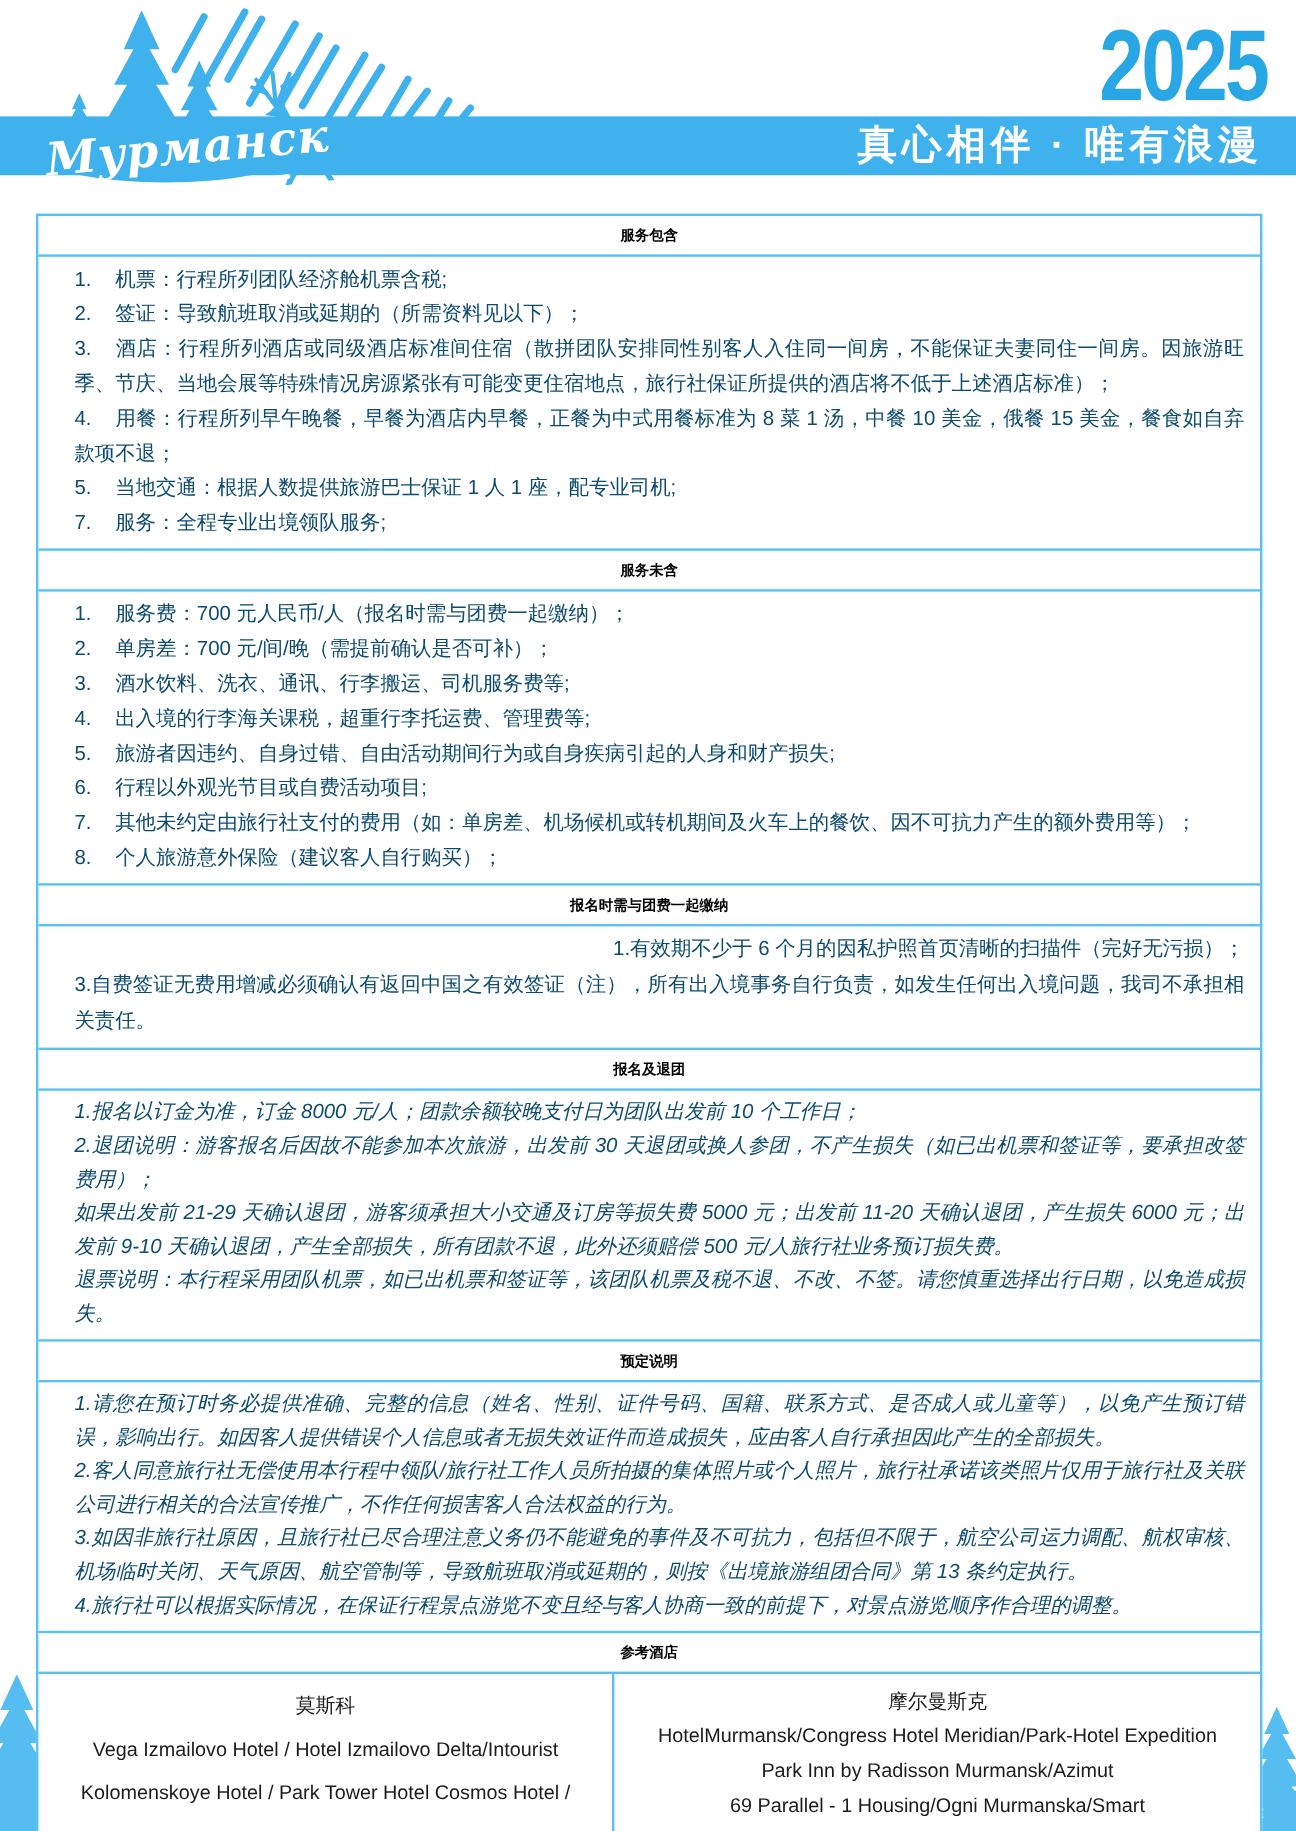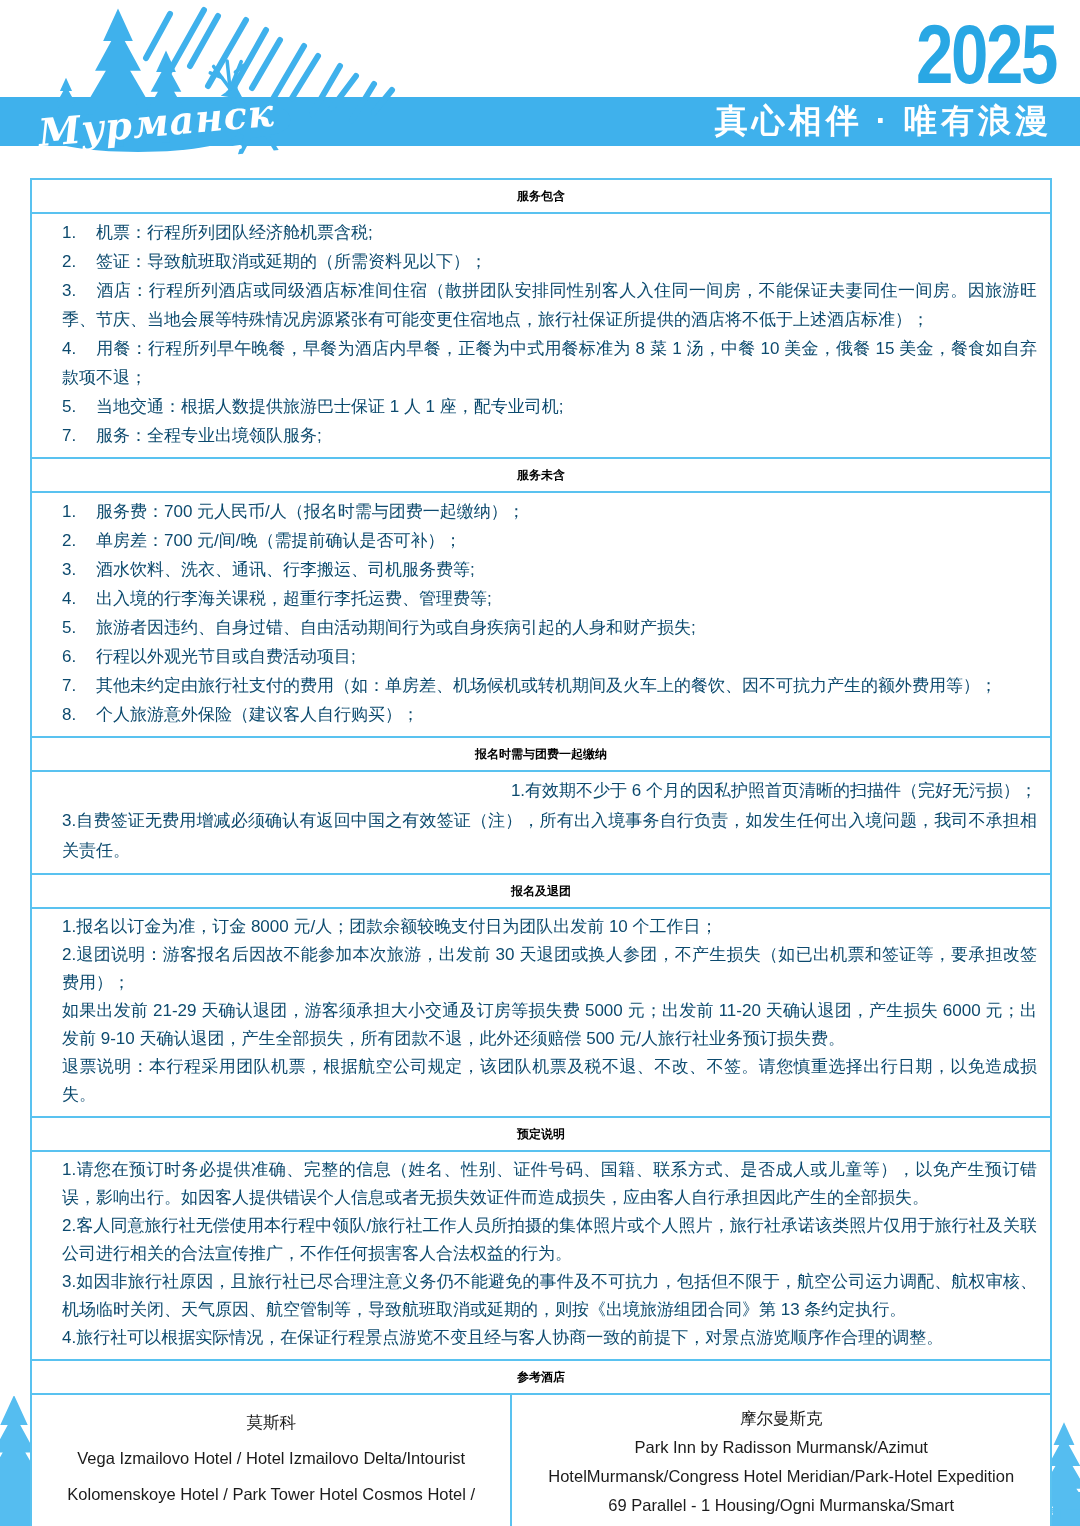--- a/index.html
+++ b/index.html
@@ -17,21 +17,21 @@
   .logo-script { position:absolute; top:100px; left:38px; font-family:"DejaVu Serif","Liberation Serif",serif;
                  font-style:italic; font-weight:bold; font-size:38px; color:#fff; transform:rotate(-5deg);
                  letter-spacing:1px; }
 
   
   .doc { position:absolute; top:178px; left:30px; width:1022px; background:#fff;
          border:2px solid #59c2f0; z-index:3; }
   .doc > div + div { border-top:2px solid #59c2f0; }
   .sec-title { text-align:center; font-size:12px; font-weight:700; color:#000; line-height:32px; }
   .sec-body { padding:4px 13px 7px 30px; font-size:17px; line-height:29px; color:#0c4a6e; text-align:justify; }
-  .sec-body.tight { line-height:28px; }
+  .sec-body.tight { line-height:28px;font-style:italic; }
   .li .n { display:inline-block; width:34px; }
   .centerline { text-align:right; }
   .hotels { display:flex; }
   .hcell { width:47%; text-align:center; padding:9px 4px; font-size:16.5px; color:#1b1b1b; }
   .hcell .hline { white-space:nowrap; }
   .hcell.left { line-height:36px; }
   .hcell.right { width:53%; border-left:2px solid #59c2f0; line-height:29px; }
 
   
   .footer-svg { position:absolute; left:0; bottom:0; z-index:1; }
@@ -122,43 +122,43 @@
     <div class="sec-body" style="line-height:30px">
       <p class="centerline">1.有效期不少于 6 个月的因私护照首页清晰的扫描件（完好无污损）；</p>
       <p>3.自费签证无费用增减必须确认有返回中国之有效签证（注），所有出入境事务自行负责，如发生任何出入境问题，我司不承担相关责任。</p>
     </div>
 
     <div class="sec-title">报名及退团</div>
     <div class="sec-body tight">
       <p>1.报名以订金为准，订金 8000 元/人；团款余额较晚支付日为团队出发前 10 个工作日；</p>
       <p>2.退团说明：游客报名后因故不能参加本次旅游，出发前 30 天退团或换人参团，不产生损失（如已出机票和签证等，要承担改签费用）；</p>
       <p>如果出发前 21-29 天确认退团，游客须承担大小交通及订房等损失费 5000 元；出发前 11-20 天确认退团，产生损失 6000 元；出发前 9-10 天确认退团，产生全部损失，所有团款不退，此外还须赔偿 500 元/人旅行社业务预订损失费。</p>
-      <p>退票说明：本行程采用团队机票，根据航空公司规定，该团队机票及税不退、不改、不签。请您慎重选择出行日期，以免造成损失。</p>
+      <p>退票说明：本行程采用团队机票，如已出机票和签证等，该团队机票及税不退、不改、不签。请您慎重选择出行日期，以免造成损失。</p>
     </div>
 
     <div class="sec-title">预定说明</div>
     <div class="sec-body tight">
       <p>1.请您在预订时务必提供准确、完整的信息（姓名、性别、证件号码、国籍、联系方式、是否成人或儿童等），以免产生预订错误，影响出行。如因客人提供错误个人信息或者无损失效证件而造成损失，应由客人自行承担因此产生的全部损失。</p>
       <p>2.客人同意旅行社无偿使用本行程中领队/旅行社工作人员所拍摄的集体照片或个人照片，旅行社承诺该类照片仅用于旅行社及关联公司进行相关的合法宣传推广，不作任何损害客人合法权益的行为。</p>
       <p>3.如因非旅行社原因，且旅行社已尽合理注意义务仍不能避免的事件及不可抗力，包括但不限于，航空公司运力调配、航权审核、机场临时关闭、天气原因、航空管制等，导致航班取消或延期的，则按《出境旅游组团合同》第 13 条约定执行。</p>
       <p>4.旅行社可以根据实际情况，在保证行程景点游览不变且经与客人协商一致的前提下，对景点游览顺序作合理的调整。</p>
     </div>
 
     <div class="sec-title">参考酒店</div>
     <div class="hotels">
       <div class="hcell left">
         <div class="hcity">莫斯科</div>
         <div class="hline">Vega Izmailovo Hotel / Hotel Izmailovo Delta/Intourist</div>
         <div class="hline">Kolomenskoye Hotel / Park Tower Hotel Cosmos Hotel /</div>
 
       </div>
       <div class="hcell right">
         <div class="hcity">摩尔曼斯克</div>
+        <div class="hline">HotelMurmansk/Congress Hotel Meridian/Park-Hotel Expedition</div>
         <div class="hline">Park Inn by Radisson Murmansk/Azimut</div>
-        <div class="hline">HotelMurmansk/Congress Hotel Meridian/Park-Hotel Expedition</div>
         <div class="hline">69 Parallel - 1 Housing/Ogni Murmanska/Smart</div>
 
       </div>
     </div>
   </div>
 
   <svg class="footer-svg" width="1080" height="130" viewBox="0 0 1080 130">
     <defs>
       <g id="ffir">
         <path d="M0,-84 L11,-60 L5,-60 L17,-38 L9,-38 L23,-14 L13,-14 L28,8 L4,8 L4,18 L-4,18 L-4,8 L-28,8 L-13,-14 L-23,-14 L-9,-38 L-17,-38 L-5,-60 L-11,-60 Z"></path>

